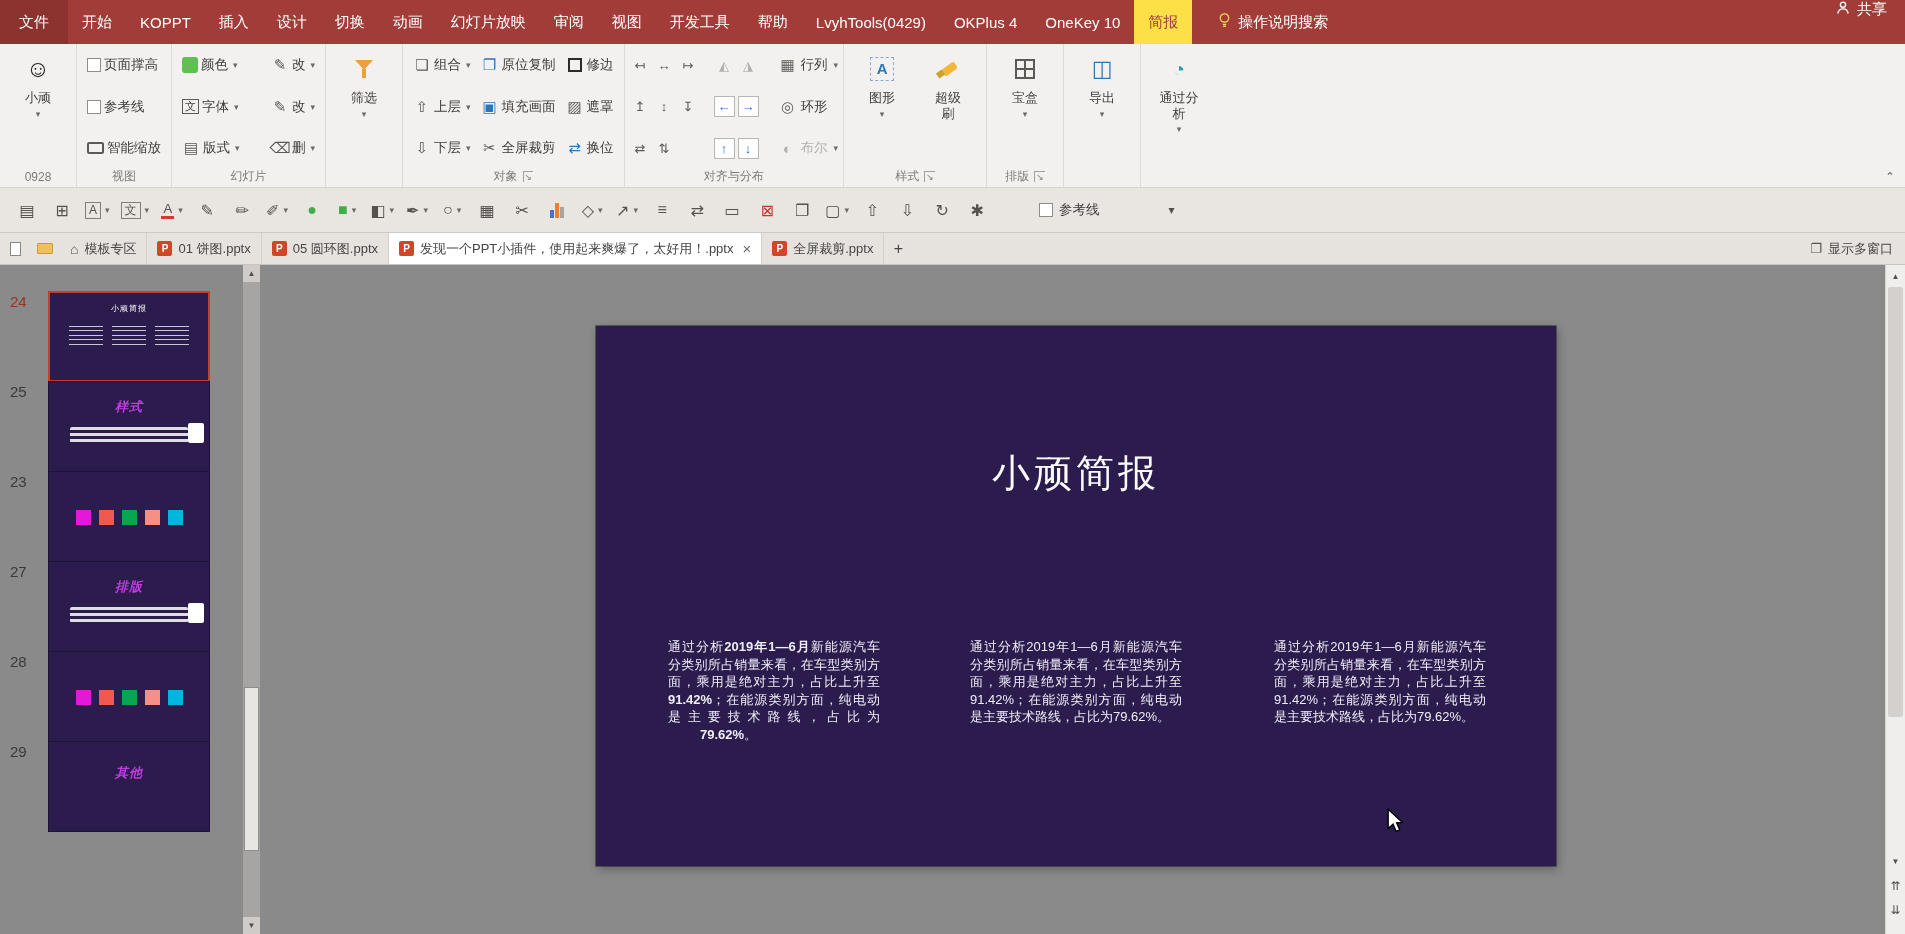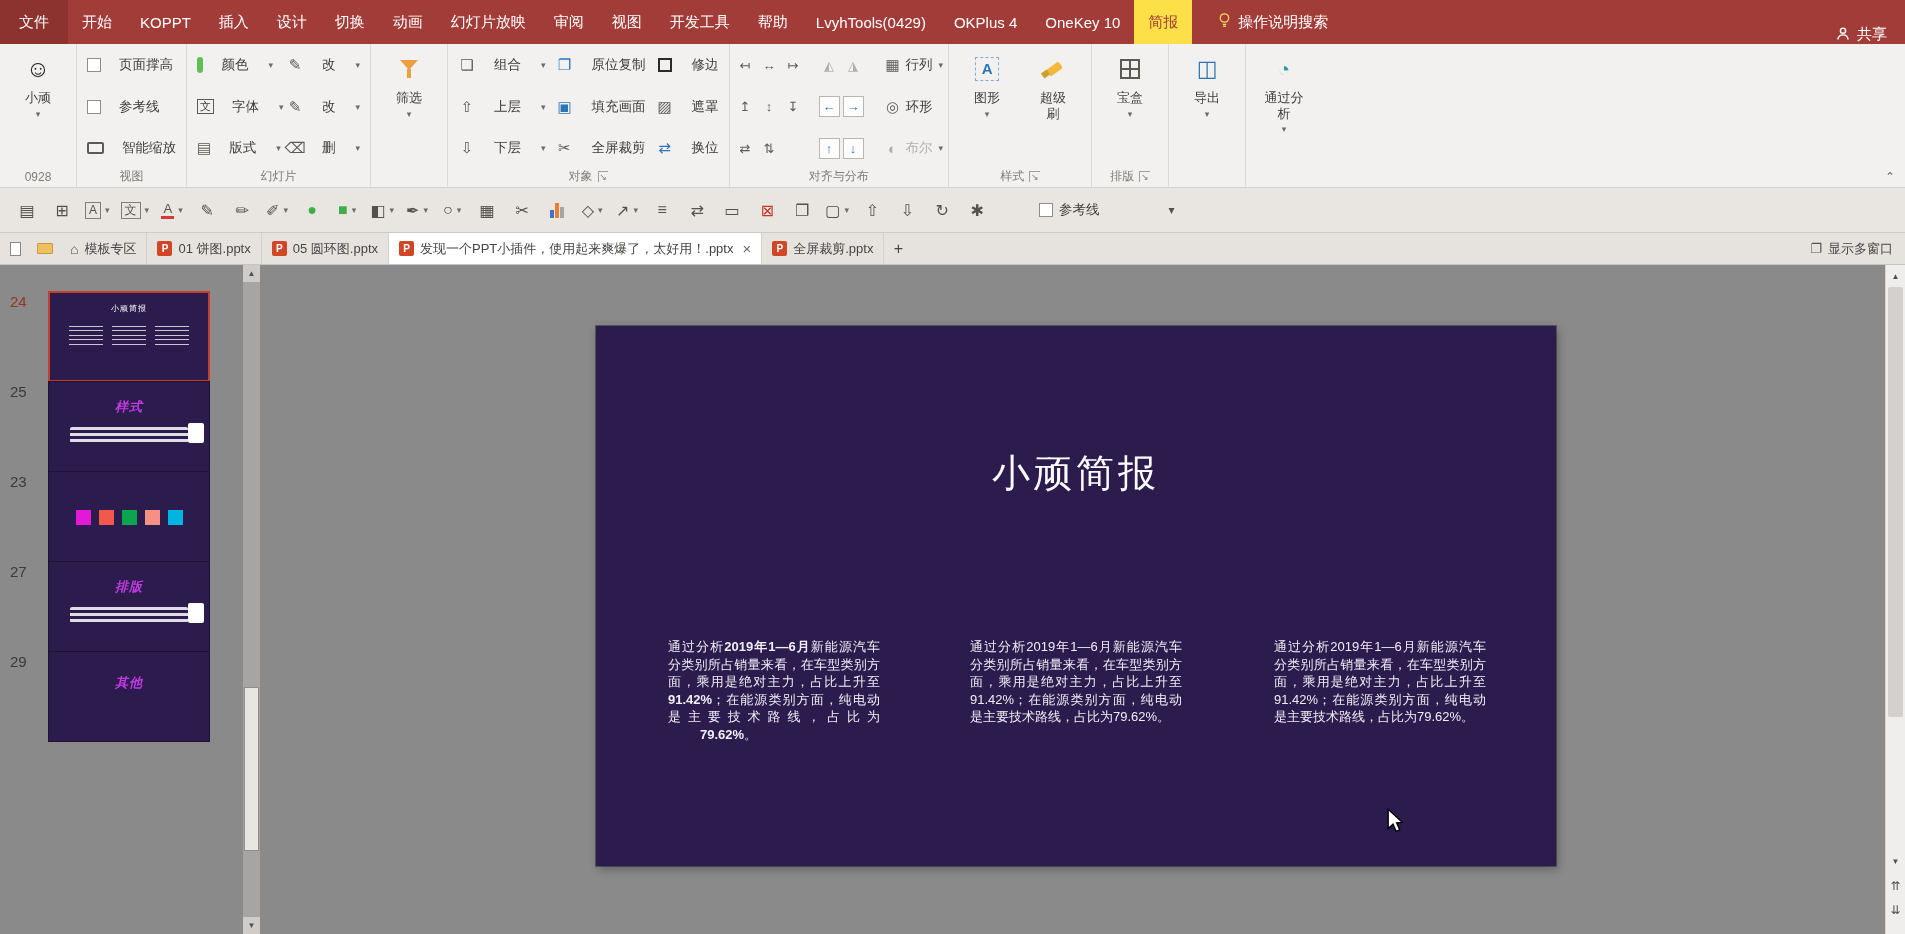--- a/index.html
+++ b/index.html
@@ -6,37 +6,37 @@
 html,body { width:1905px; height:934px; overflow:hidden; }
 body { font-family:"Liberation Sans","DejaVu Sans",sans-serif; font-size:14px; color:#3f3d3b; background:#8a8a8a; }
 .app { width:1905px; height:934px; display:flex; flex-direction:column; }
 
 
 .titlebar { height:44px; background:#a23c38; display:flex; align-items:stretch; color:#fff; font-size:15px; flex:0 0 auto; white-space:nowrap; }
 .tb-tab { display:flex; align-items:center; padding:0 14px; cursor:default; }
 .tb-tab.file { background:#8c3330; padding:0 19px; }
 .tb-tab.active { background:#fde047; color:#a23c38; }
 .tb-search { display:flex; align-items:center; gap:7px; margin-left:26px; }
-.tb-share { display:flex; align-items:flex-end; gap:7px; margin-left:auto; margin-right:18px; }
+.tb-share { display:flex; align-items:flex-start; gap:7px; margin-left:auto; margin-right:18px; }
 
 
 .ribbon { height:144px; background:#f3f1ef; display:flex; position:relative; border-bottom:1px solid #d5d1cd; flex:0 0 auto; }
 .rgroup { display:flex; flex-direction:column; border-right:1px solid #ddd9d4; padding:2px 5px 0; }
 .rg-body { flex:1; display:flex; align-items:stretch; }
 .rg-label { height:21px; display:flex; align-items:center; justify-content:center; gap:5px; font-size:12px; color:#807c78; }
 .launcher { font-size:9px; line-height:9px; color:#807c78; border:1px solid #a39f9a; border-right:none; border-bottom:none; padding:1px 1px 0 1px; }
 .bigbtn { width:66px; display:flex; flex-direction:column; align-items:center; padding-top:5px; gap:3px; font-size:13px; line-height:1.2; text-align:center; cursor:default; }
 .bigbtn .bicon { height:36px; display:flex; align-items:center; justify-content:center; }
 .blab { max-width:58px; }
 .blab.w2 { max-width:30px; }
 .blab.w3 { max-width:44px; }
 .car { font-size:9px; color:#6e6a66; }
 .avatar { font-size:24px; color:#222; }
 .scol { display:flex; flex-direction:column; justify-content:space-between; padding:4px 0 3px; }
-.sbtn { height:30px; display:flex; align-items:center; gap:18px; padding:0 5px; font-size:13.5px; white-space:nowrap; cursor:default; }
+.sbtn { height:30px; display:flex; align-items:center; gap:3px; padding:0 5px; font-size:13.5px; white-space:nowrap; cursor:default; }
 .sicon { width:18px; display:flex; justify-content:center; align-items:center; font-size:15px; color:#5d5955; }
 .dd::after { content:"▾"; font-size:9px; color:#6e6a66; margin-left:2px; }
 .cb { width:14px; height:14px; border:1px solid #908c88; background:#fff; flex:0 0 auto; }
 .mini-screen { width:17px; height:12px; border:2px solid #5d5955; border-radius:2px; flex:0 0 auto; }
 .ic-color { width:16px; height:16px; background:#5fbf53; border-radius:3px; }
 .ic-wen { border:1px solid #5d5955; font-size:11px; line-height:13px; padding:0 2px; color:#3f3d3b; }
 .funnel { position:relative; width:22px; height:22px; }
 .funnel::before { content:""; position:absolute; left:2px; top:2px; border-left:9px solid transparent; border-right:9px solid transparent; border-top:10px solid #ec9f3c; }
 .funnel::after { content:""; position:absolute; left:9px; top:11px; width:4px; height:9px; background:#ec9f3c; }
 .brush { position:relative; width:22px; height:22px; }
@@ -539,20 +539,32 @@
           <span class="sl-num">27</span>
           <div class="thumb">
             <div class="t-word">排版</div>
             <div class="t-table">
                 <span class="t-rows"></span>
                 <span class="t-page"></span>
               </div>
           </div>
         </div>
         <div class="sl-item">
+          <span class="sl-num">28</span>
+          <div class="thumb">
+            <div class="t-squares">
+              <span class="sq" style="background: rgb(227, 24, 216);"></span>
+                <span class="sq" style="background: rgb(242, 89, 77);"></span>
+                <span class="sq" style="background: rgb(10, 166, 79);"></span>
+                <span class="sq" style="background: rgb(244, 144, 134);"></span>
+                <span class="sq" style="background: rgb(0, 181, 224);"></span>
+            </div>
+          </div>
+        </div>
+        <div class="sl-item">
           <span class="sl-num">29</span>
           <div class="thumb">
             <div class="t-word low">其他</div>
           </div>
         </div>
       </div>
       <div class="psb">
         <span class="arr up">▲</span>
         <span class="pthumb"></span>
         <span class="arr dn">▼</span>

